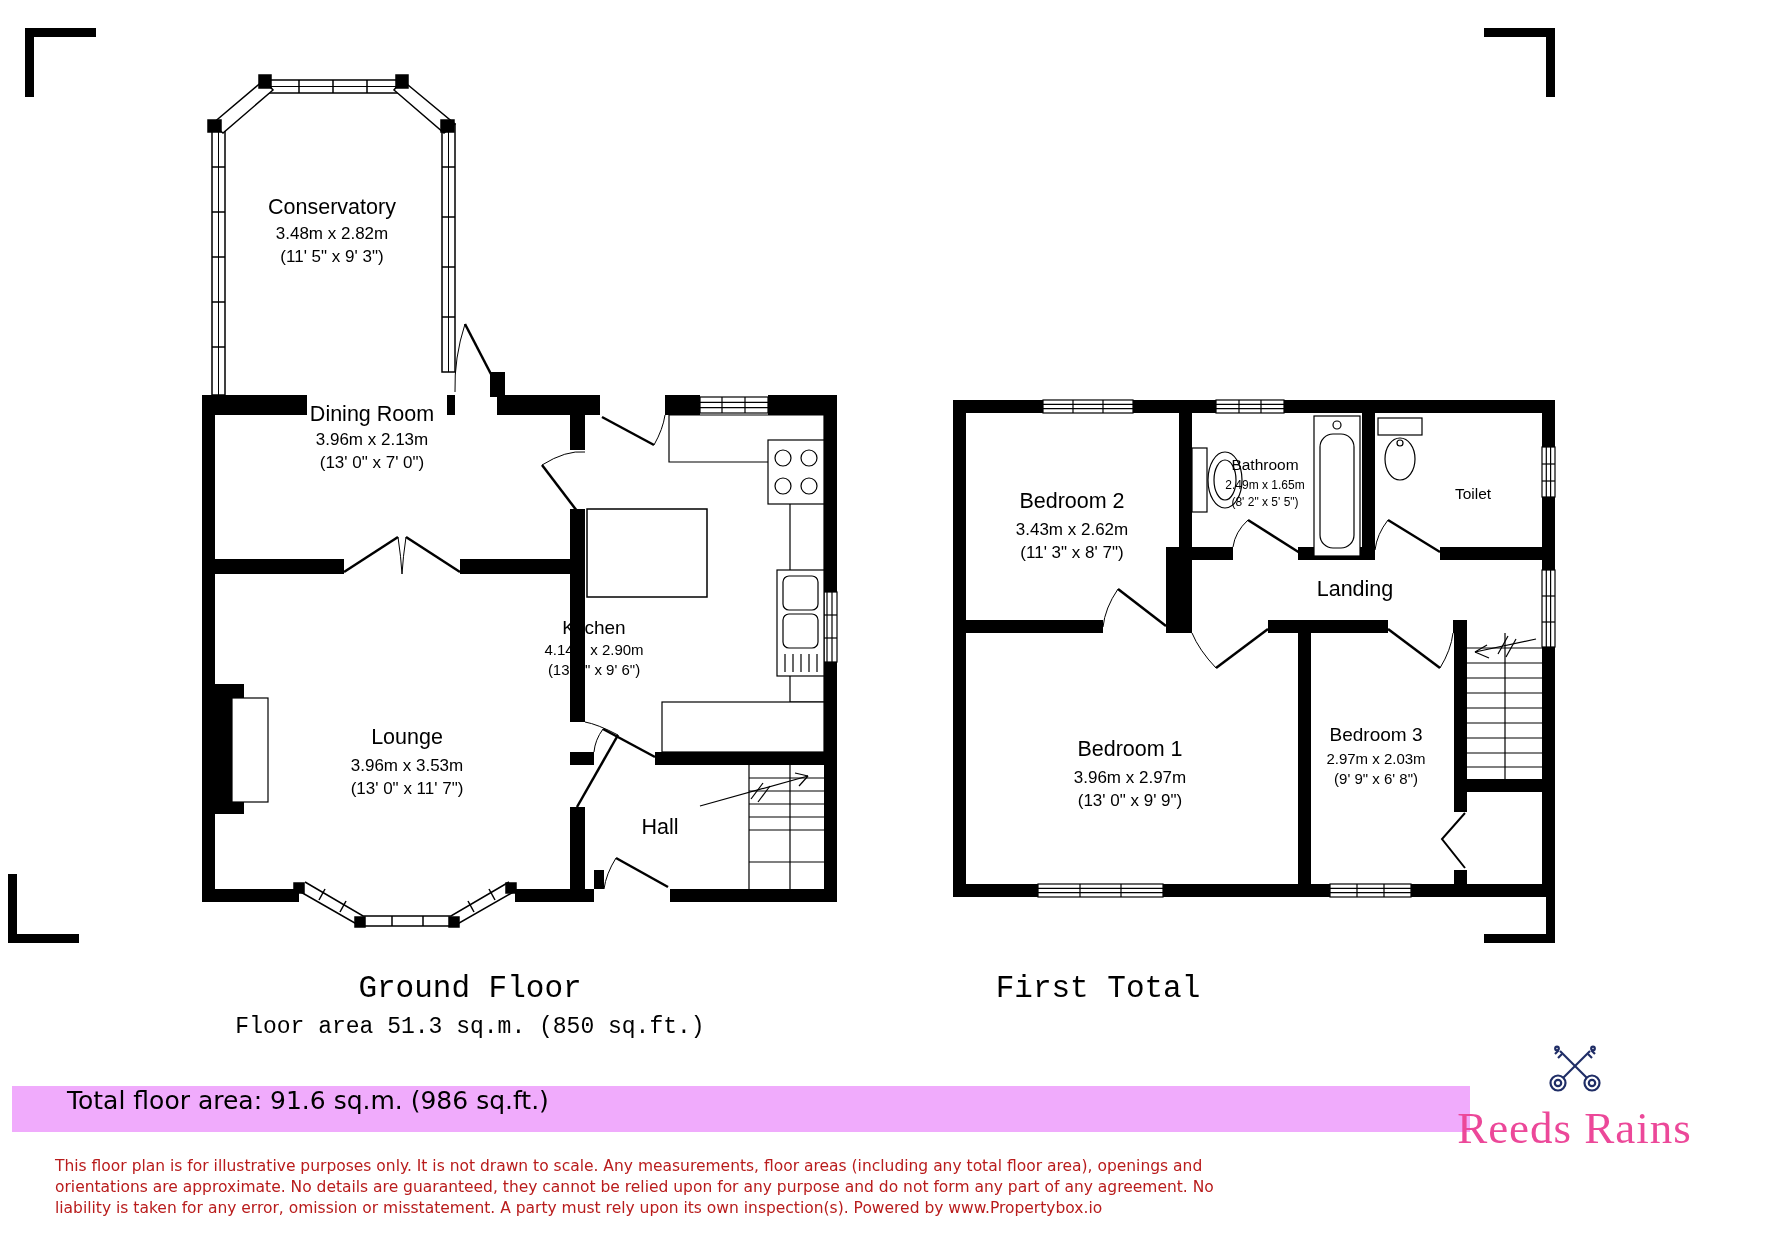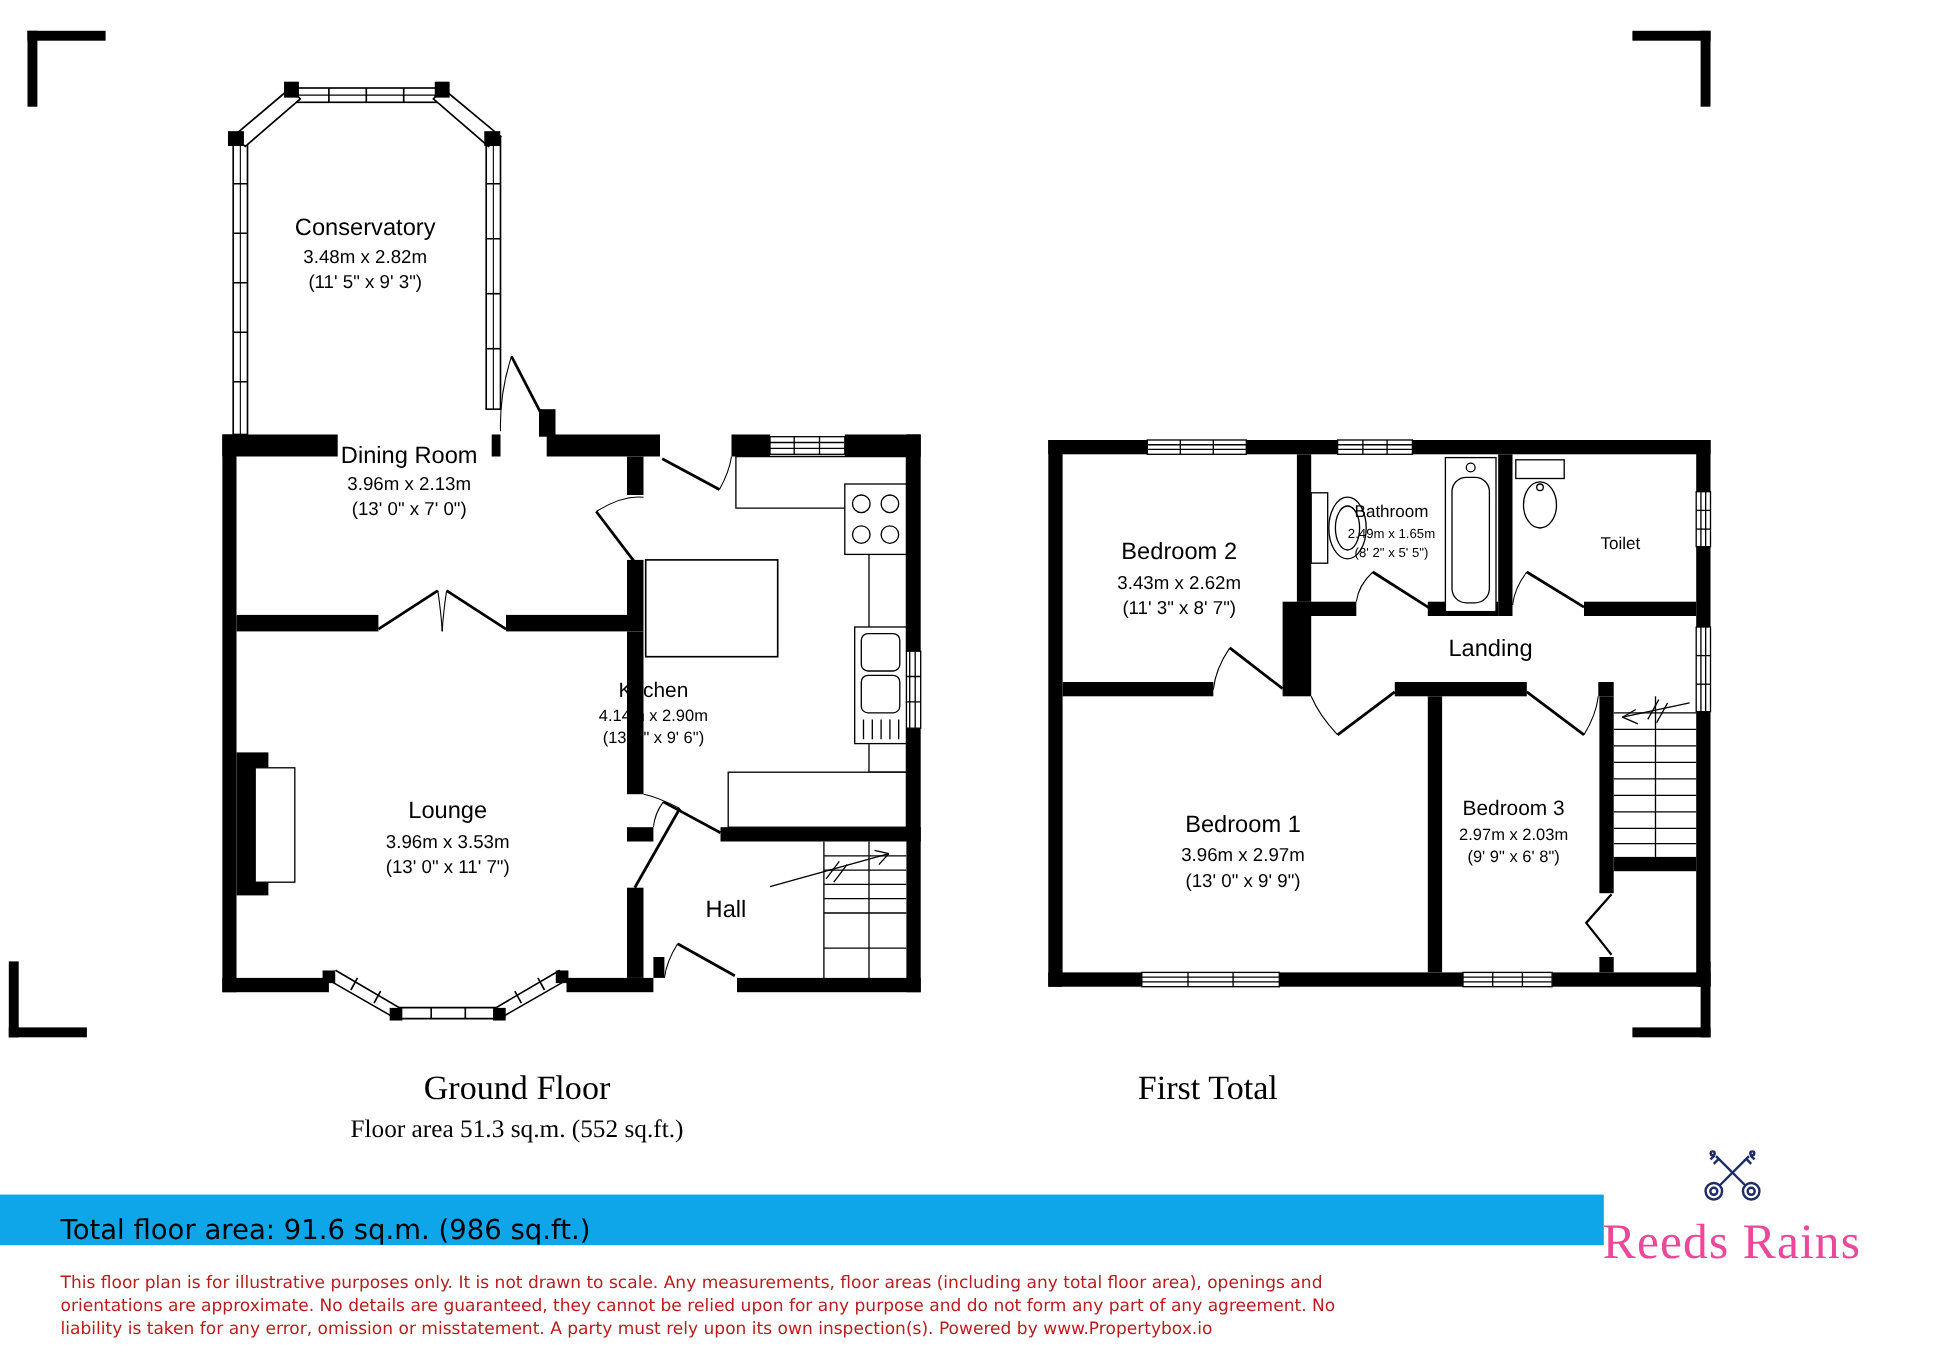--- a/index.html
+++ b/index.html
@@ -5,25 +5,25 @@
   html,body{margin:0;padding:0;background:#fff;}
   #canvas{position:relative;width:1771px;height:1239px;background:#ffffff;overflow:hidden;
           font-family:"Liberation Sans", sans-serif;color:#000;}
   svg text{font-family:"Liberation Sans", sans-serif;fill:#000;}
   .plan{position:absolute;}
   .corner{position:absolute;width:62px;height:60px;}
   .corner.tl{left:25px;top:28px;border-top:9px solid #000;border-left:9px solid #000;}
   .corner.tr{left:1484px;top:28px;border-top:9px solid #000;border-right:9px solid #000;}
   .corner.bl{left:8px;top:874px;border-bottom:9px solid #000;border-left:9px solid #000;}
   .corner.br{left:1484px;top:874px;border-bottom:9px solid #000;border-right:9px solid #000;}
-  .floor-title{position:absolute;width:600px;text-align:center;font-family:Liberation Serif, serif;}
+  .floor-title{position:absolute;width:600px;text-align:center;font-family:Liberation Mono, monospace;}
   .floor-title .t1{font-size:31px;line-height:34px;}
   .floor-title .t2{font-size:23px;line-height:26px;margin-top:8px;}
-  #total-bar{position:absolute;left:0;top:1086px;width:1458px;height:46px;background:#0ea5e9;
-             display:flex;align-items:flex-end;}
+  #total-bar{position:absolute;left:12px;top:1086px;width:1458px;height:46px;background:#f0abfc;
+             display:flex;align-items:flex-start;}
   #total-bar span{margin-left:55px;font-family:"DejaVu Sans", sans-serif;font-size:25px;}
   #disclaimer{position:absolute;left:55px;top:1140px;width:1165px;
               font-family:"DejaVu Sans", sans-serif;font-size:15.5px;line-height:21px;color:#b91c1c;}
   #logo{position:absolute;left:1432px;top:1042px;width:285px;text-align:center;}
   #logo .wordmark{font-family:"Liberation Serif", serif;font-size:45px;color:#ec4899;margin-top:0px;letter-spacing:1px;}
 </style>
 </head>
 <body>
 
 <div id="canvas">
@@ -314,21 +314,21 @@
       <text x="182" y="391" font-size="17">3.96m x 2.97m</text>
       <text x="182" y="414" font-size="17">(13' 0" x 9' 9")</text>
       <text x="428" y="349" font-size="19">Bedroom 3</text>
       <text x="428" y="372" font-size="15">2.97m x 2.03m</text>
       <text x="428" y="392" font-size="15">(9' 9" x 6' 8")</text>
     </g>
   </svg>
 
   <div class="floor-title" style="left:170px;top:972px">
     <div class="t1">Ground Floor</div>
-    <div class="t2">Floor area 51.3 sq.m. (552 sq.ft.)</div>
+    <div class="t2">Floor area 51.3 sq.m. (850 sq.ft.)</div>
   </div>
   <div class="floor-title" style="left:798px;top:972px">
     <div class="t1">First Total</div>
   </div>
 
   <div id="total-bar">
     <span>Total floor area: 91.6 sq.m. (986 sq.ft.)</span>
   </div>
 
   <p id="disclaimer">This floor plan is for illustrative purposes only. It is not drawn to scale. Any measurements, floor areas (including any total floor area), openings and orientations are approximate. No details are guaranteed, they cannot be relied upon for any purpose and do not form any part of any agreement. No liability is taken for any error, omission or misstatement. A party must rely upon its own inspection(s). Powered by www.Propertybox.io</p>

